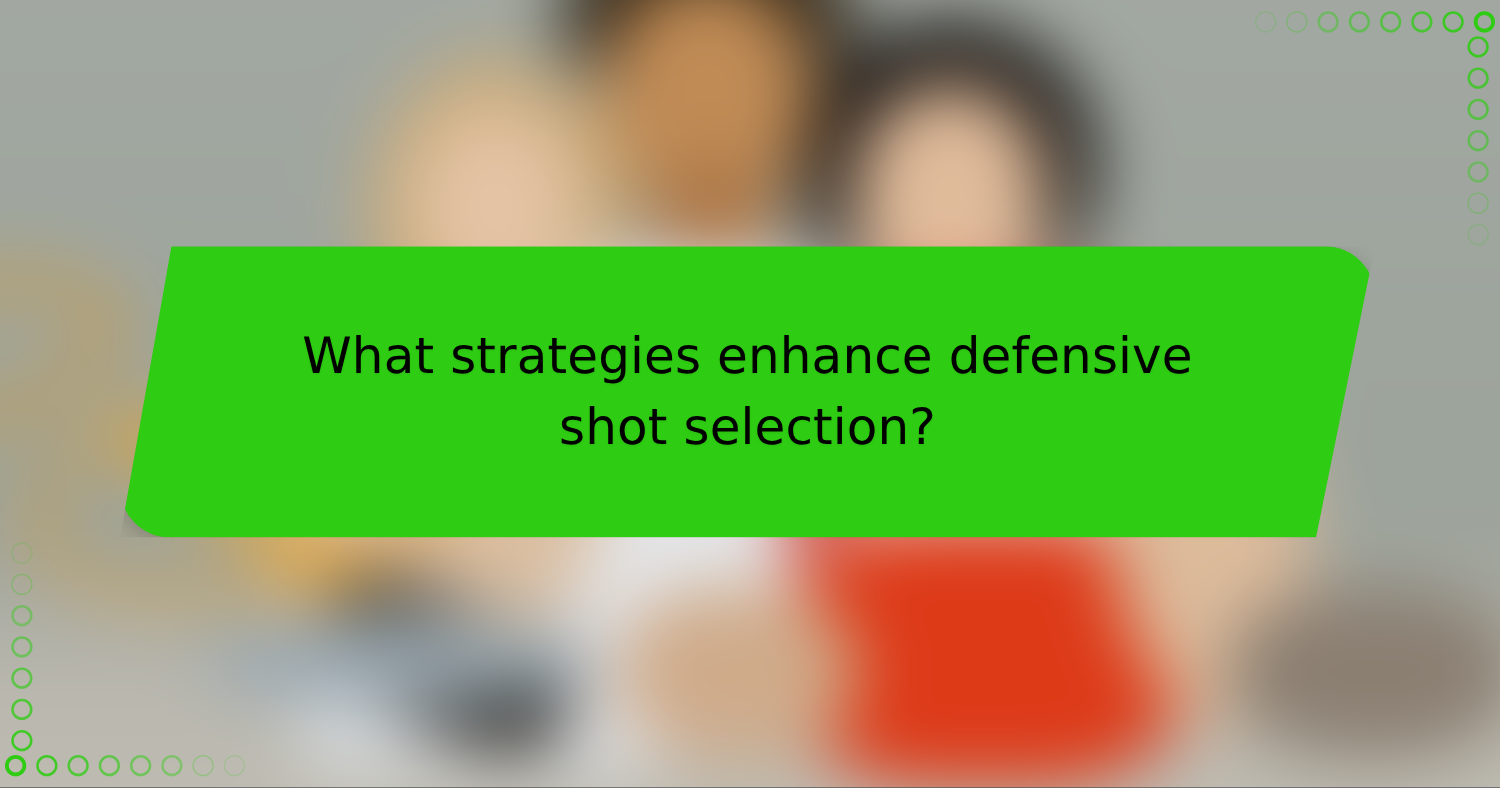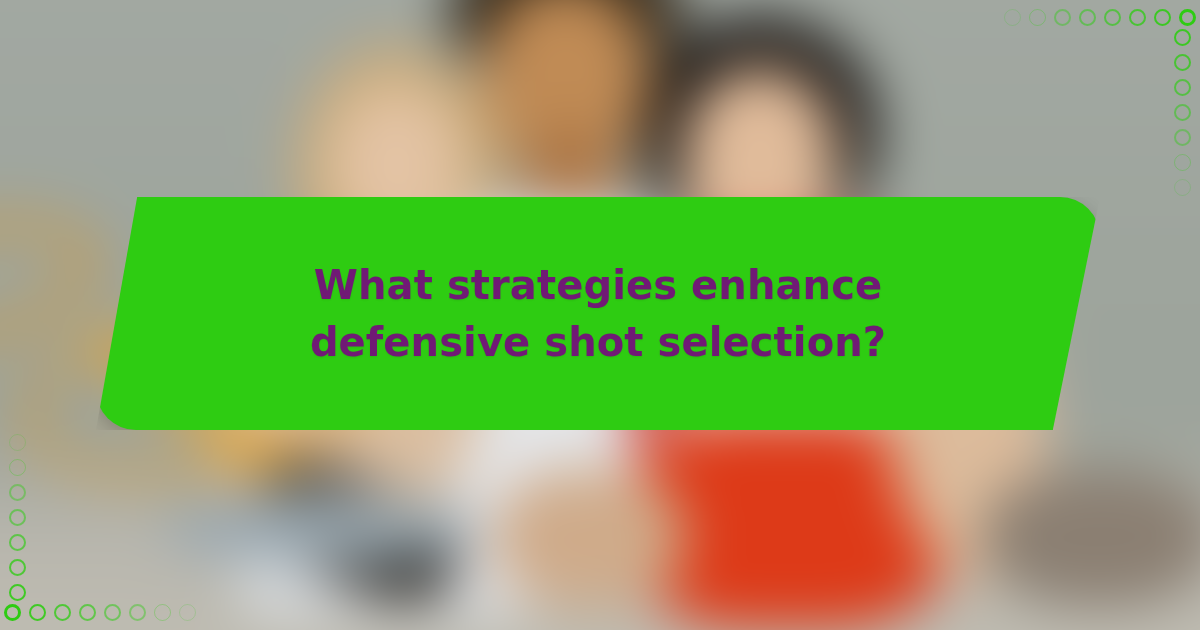--- a/index.html
+++ b/index.html
@@ -193,24 +193,24 @@
     transform: scaleX(1);
     display: flex;
     align-items: center;
     justify-content: center;
   }
   .question-text {
     position: relative;
     z-index: 2;
     width: 760px;
     text-align: center;
-    color: #701a75;
+    color: #000000;
     font-size: 40px;
     line-height: 1.42;
-    font-weight: 700;
+    font-weight: 400;
     letter-spacing: 0.1px;
     text-shadow: 0 1px 2px rgba(0,0,0,0.08);
   }
 
   
   .dots {
     position: absolute;
     pointer-events: none;
   }
   .dot {

